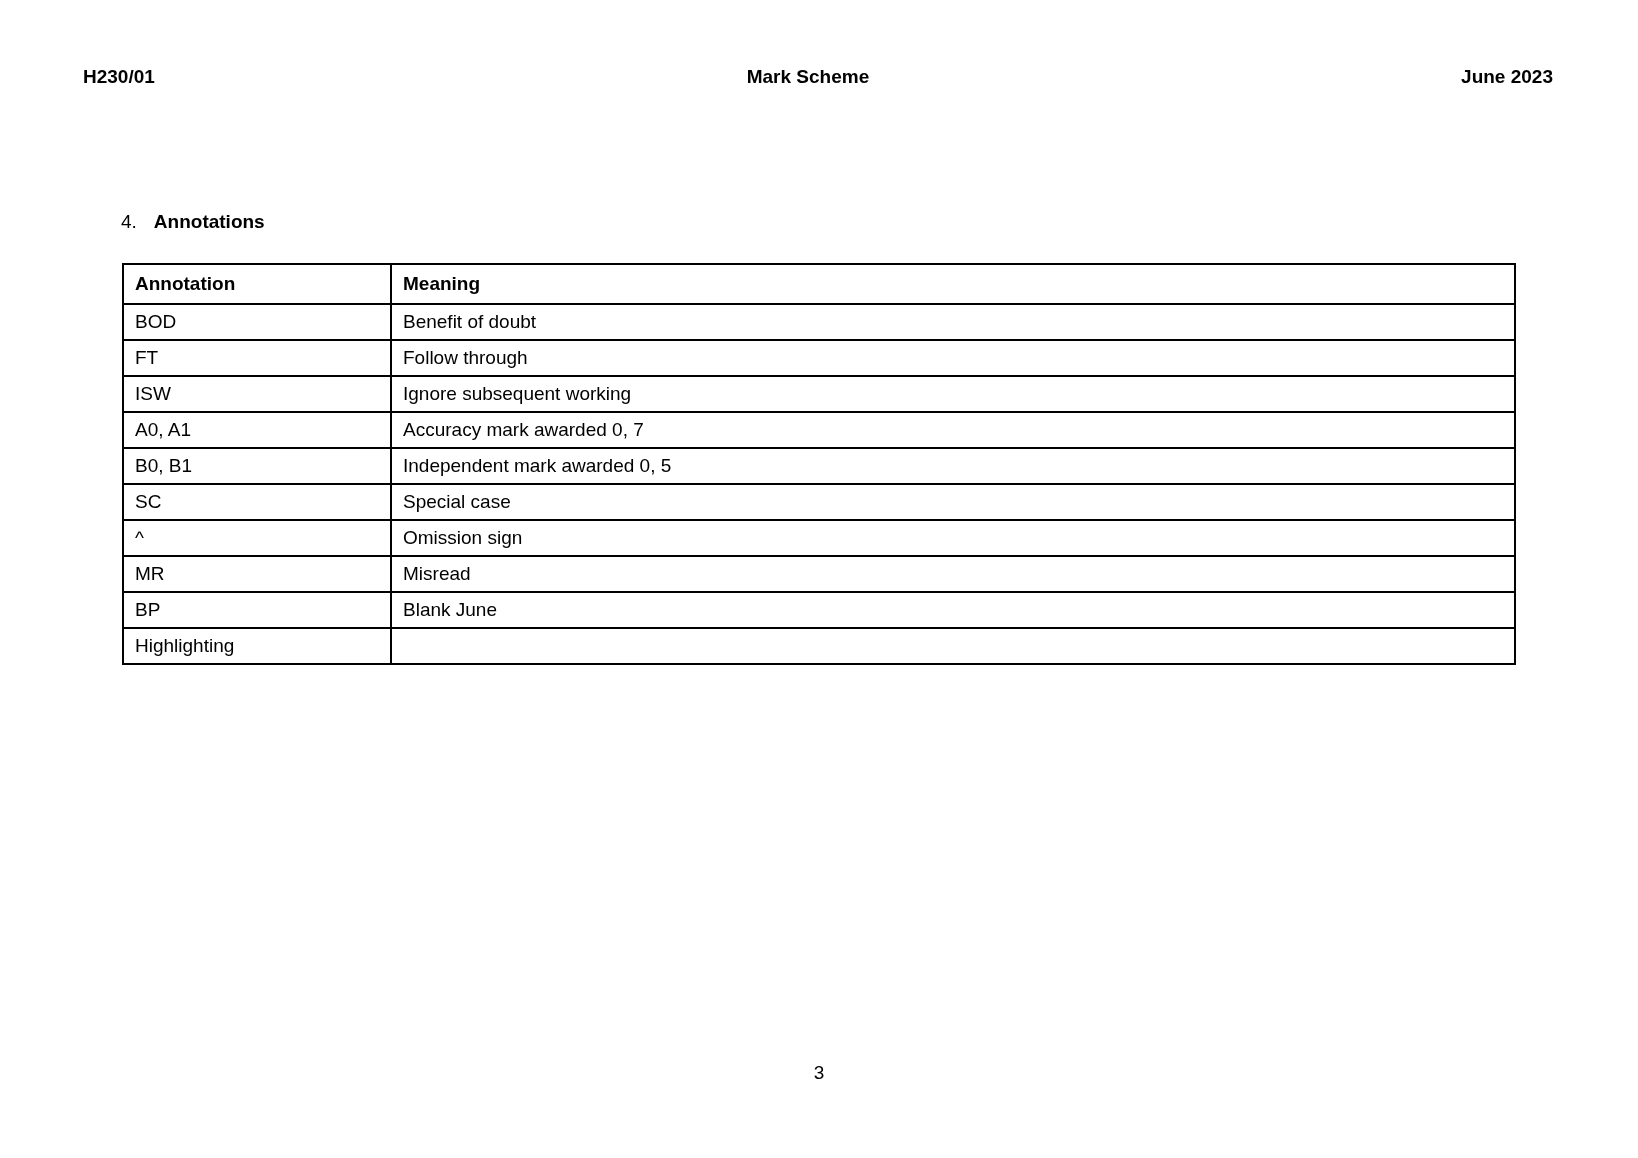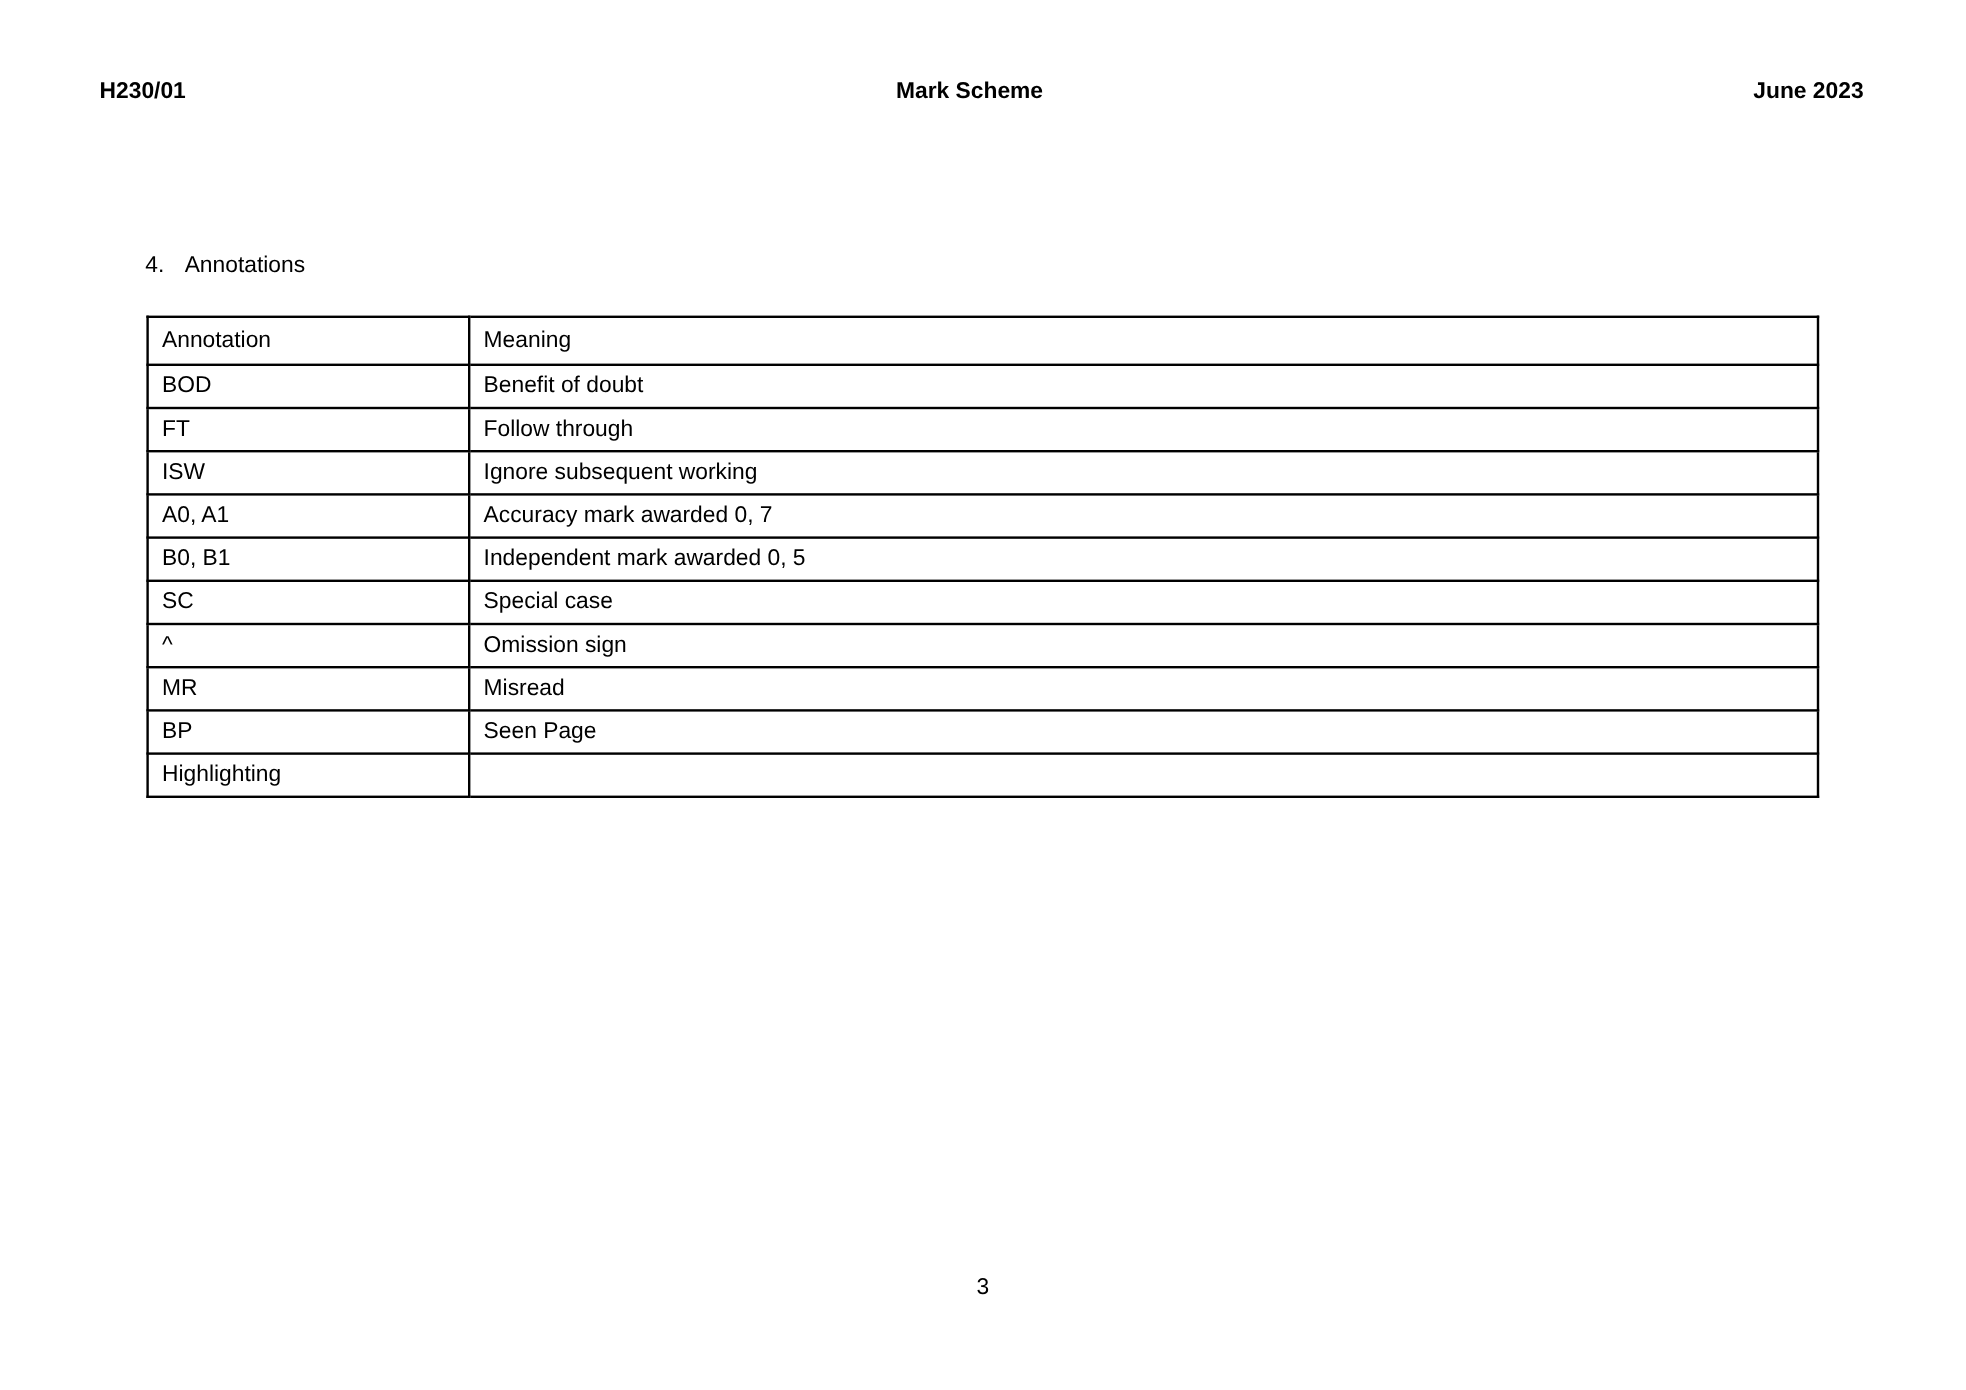--- a/index.html
+++ b/index.html
@@ -40,21 +40,21 @@
     display: flex;
     align-items: baseline;
     font-size: 19px;
     line-height: 23px;
   }
   .section-heading .num {
     font-weight: normal;
     margin-right: 17px;
   }
   .section-heading .title {
-    font-weight: normal;
+    font-weight: bold;
   }
 
   
   table.annotations {
     position: absolute;
     top: 263px;
     left: 122px;
     width: 1394px;
     border-collapse: collapse;
     table-layout: fixed;
@@ -66,21 +66,21 @@
     border: 2px solid #000000;
     padding: 0 11px;
     text-align: left;
     vertical-align: middle;
     white-space: nowrap;
     overflow: hidden;
     font-weight: normal;
   }
   table.annotations thead th {
     height: 38px;
-    font-weight: normal;
+    font-weight: bold;
   }
   table.annotations tbody td {
     height: 34px;
   }
 
   
   .page-footer {
     position: absolute;
     top: 1061px;
     left: 0;
@@ -145,21 +145,21 @@
         <tr>
           <td>^</td>
           <td>Omission sign</td>
         </tr>
         <tr>
           <td>MR</td>
           <td>Misread</td>
         </tr>
         <tr>
           <td>BP</td>
-          <td>Seen Page</td>
+          <td>Blank June</td>
         </tr>
         <tr>
           <td>Highlighting</td>
           <td></td>
         </tr>
       </tbody>
   </table>
 
   <footer class="page-footer">
     <span>3</span>

